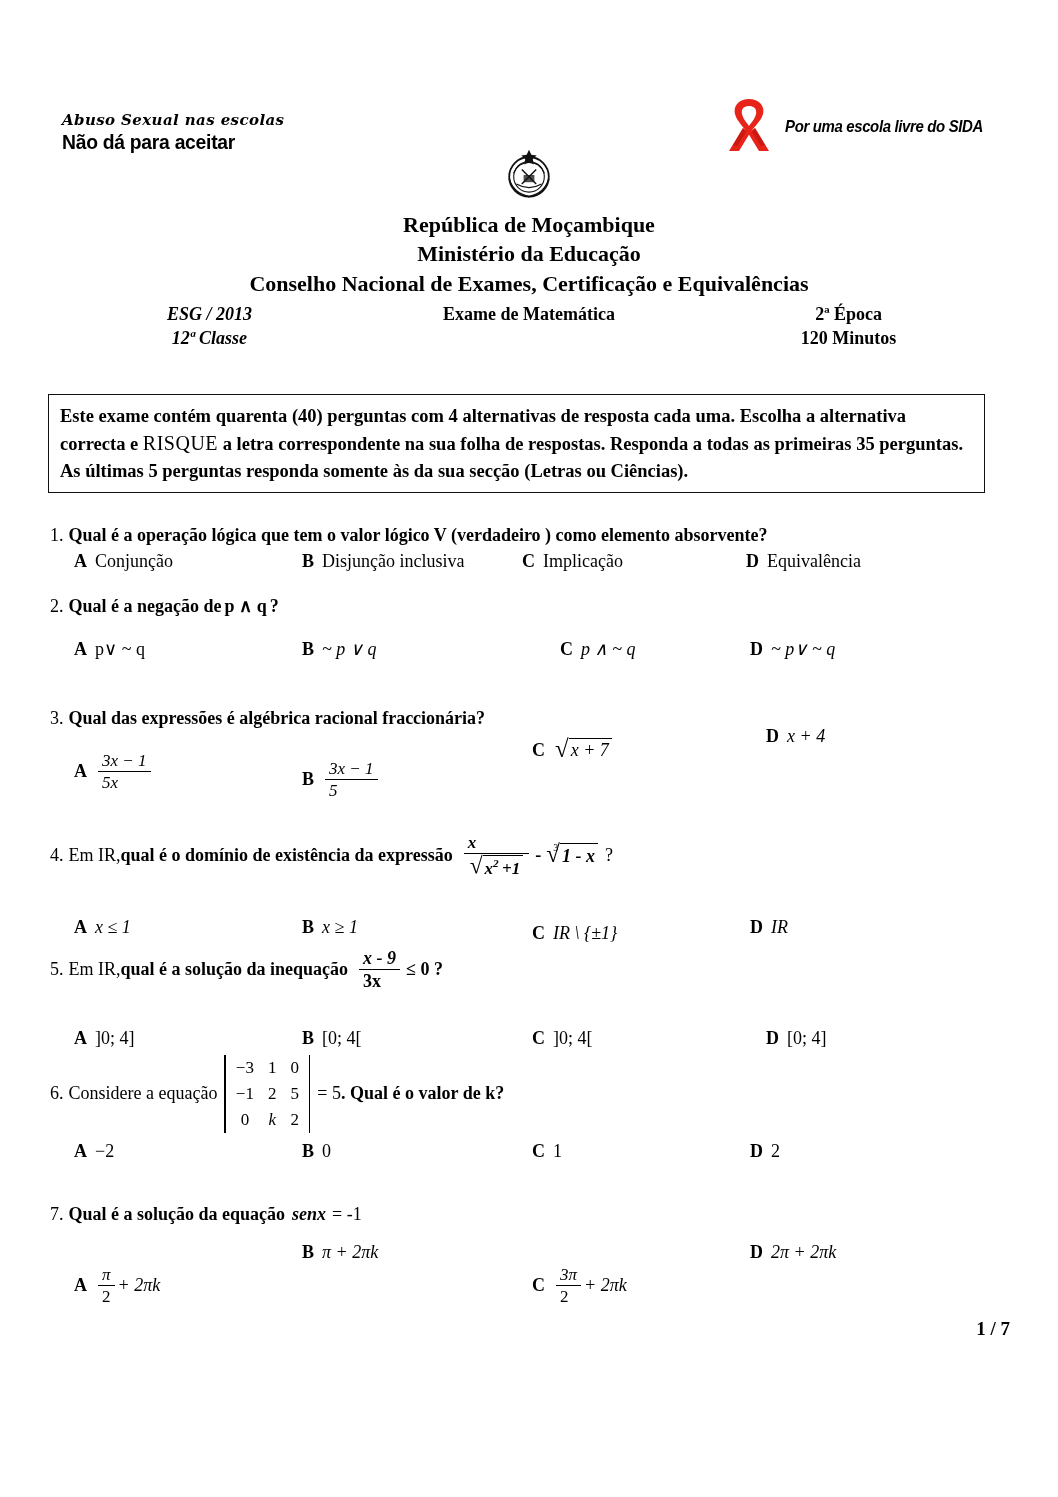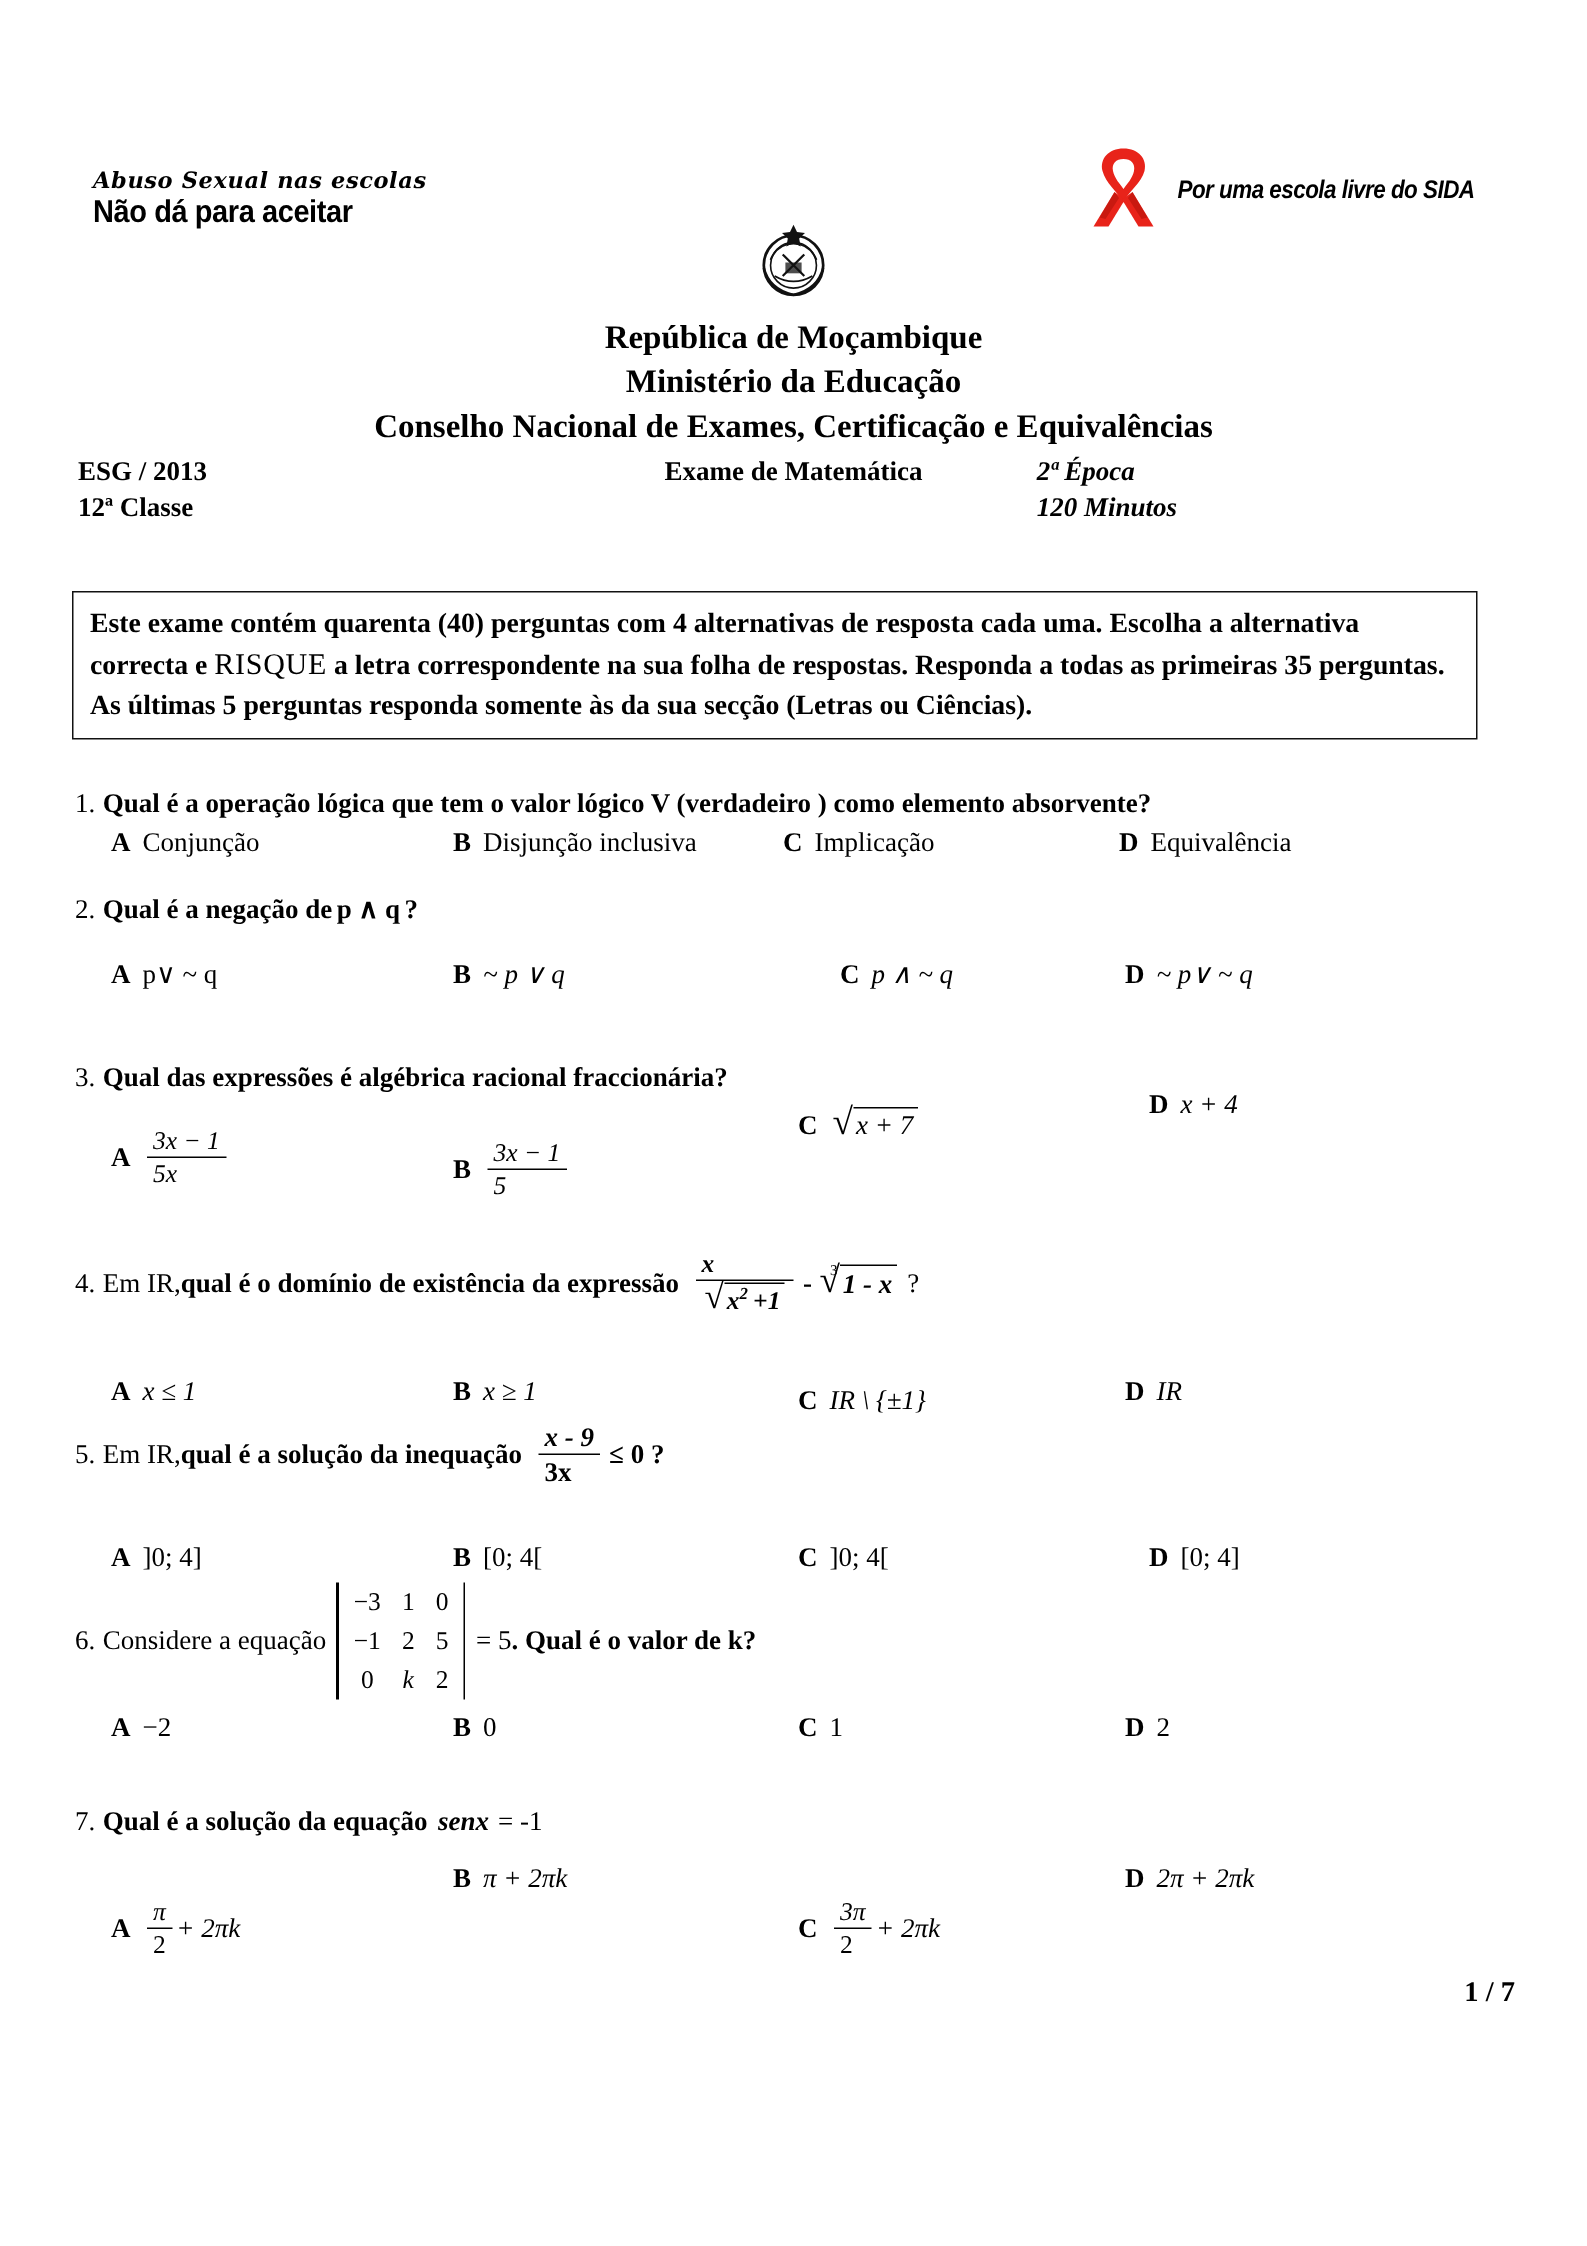--- a/index.html
+++ b/index.html
@@ -104,23 +104,23 @@
     right: 52px;
     top: 303px;
     font-weight: bold;
     font-size: 18px;
     line-height: 1.33;
   }
   .meta-row {
     display: flex;
     align-items: baseline;
   }
-  .meta-col-left   { width: 33%; text-align: left; }
+  .meta-col-left   { width: 33%; text-align: center; font-style: italic; }
   .meta-col-center { width: 34%; text-align: center; }
-  .meta-col-right  { width: 33%; text-align: left; font-style: italic; }
+  .meta-col-right  { width: 33%; text-align: center; }
 
   
   .instruction-box {
     position: absolute;
     left: 48px;
     top: 394px;
     width: 937px;
     border: 1px solid #111111;
     padding: 8px 10px 8px 11px;
     box-sizing: border-box;

